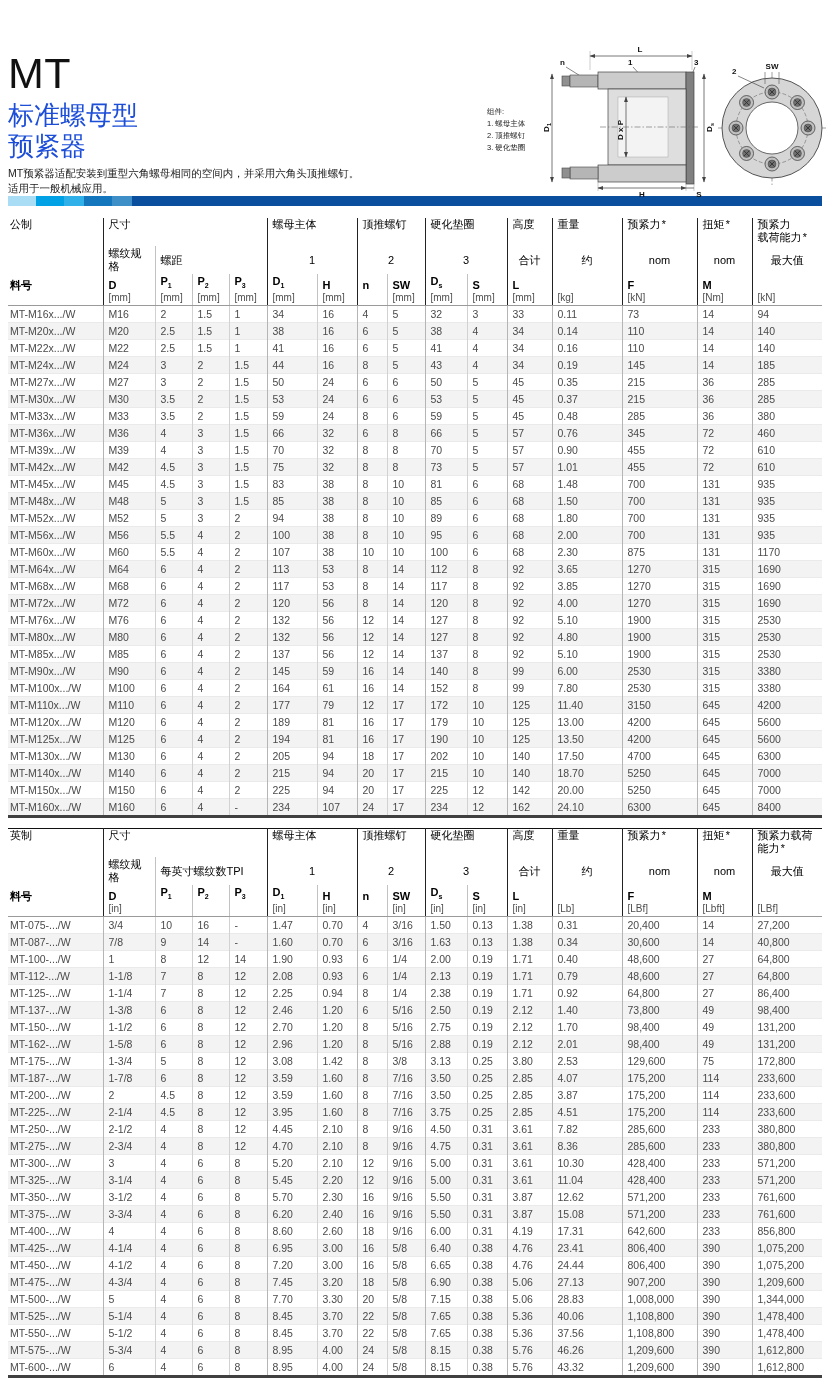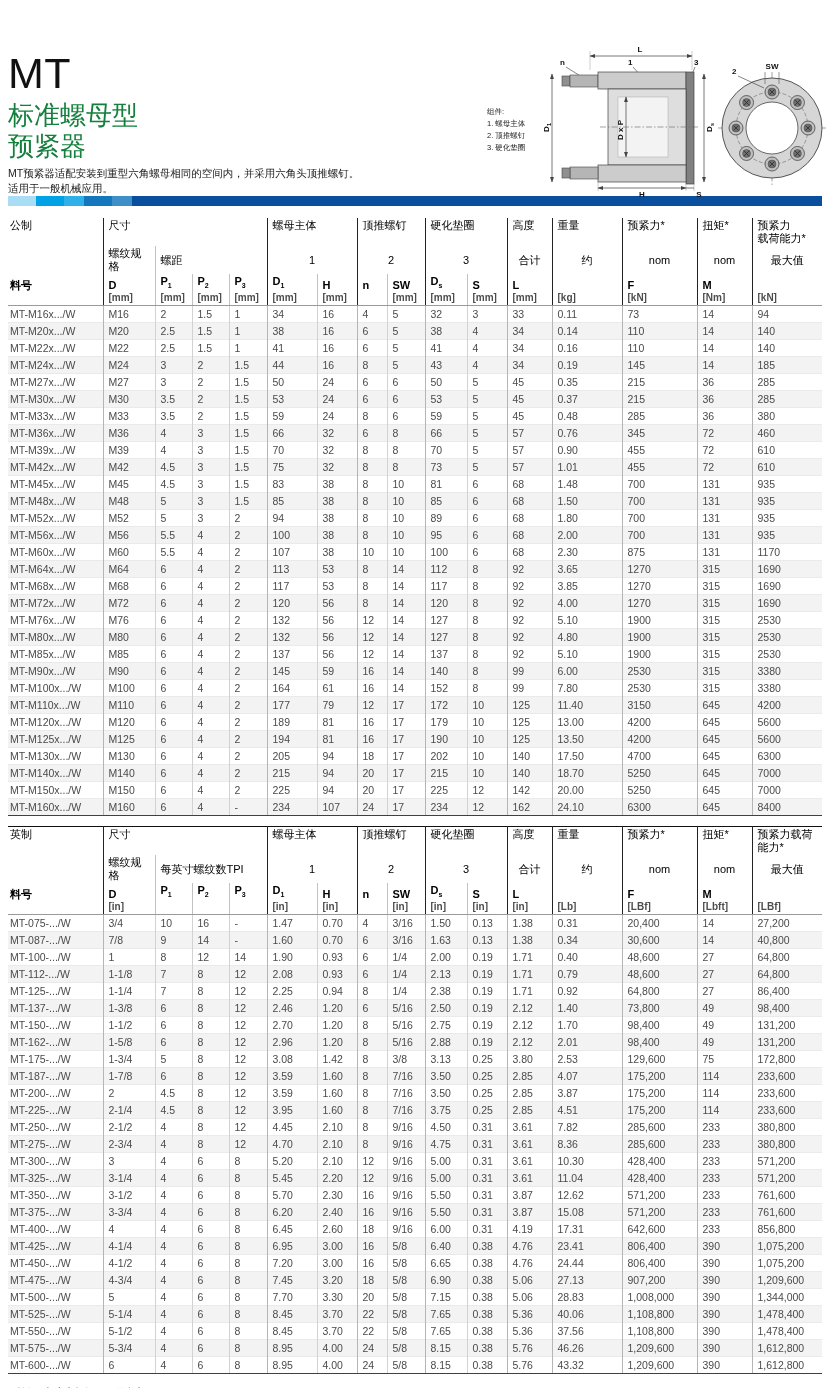--- a/index.html
+++ b/index.html
@@ -2,21 +2,21 @@
 <html lang="zh"><head>
 <meta charset="utf-8">
 <style>
   html,body{margin:0;padding:0;background:#fff;}
   body{width:830px;font-family:"Liberation Sans","DejaVu Sans",sans-serif;color:#000;}
   .page{position:relative;width:830px;height:1388px;overflow:hidden;background:#fff;}
 
   
   .hdr{position:relative;height:196px;}
   .title{position:absolute;left:8px;top:52px;font-size:43px;line-height:43px;font-weight:400;letter-spacing:.5px;color:#111;}
-  .subtitle{position:absolute;left:8px;top:100px;font-size:26px;line-height:31px;font-weight:400;color:#15803d;}
+  .subtitle{position:absolute;left:8px;top:100px;font-size:26px;line-height:31px;font-weight:400;color:#1d4ed8;}
   .desc{position:absolute;left:8px;top:166px;font-size:10.5px;line-height:15px;color:#1a1a1a;font-weight:400;}
   .legend{position:absolute;left:487px;top:106px;font-size:7.5px;line-height:12px;color:#222;font-weight:400;}
   .legend div{white-space:nowrap;}
   .diagram{position:absolute;left:542px;top:40px;width:285px;height:158px;}
   .svglbl{font-size:8px;font-weight:bold;fill:#111;}
   .svs{font-size:5.5px;font-weight:bold;fill:#111;}
 
   
   .accent-bar{display:flex;height:10px;margin:0 8px;}
   .accent-bar span{display:block;height:100%;}
@@ -26,36 +26,36 @@
   .accent-bar span:nth-child(4){width:28px;}
   .accent-bar span:nth-child(5){width:20px;}
   .accent-bar span:nth-child(6){flex:1;}
 
   
   table.spec{border-collapse:collapse;table-layout:fixed;width:814px;margin:0 8px;}
   table.spec.metric{margin-top:12px;}
   table.spec.imperial{margin-top:10px;border-top:1.5px solid #111;}
   table.spec th,table.spec td{padding:1px 5px;text-align:left;font-weight:normal;}
   table.spec th:first-child,table.spec td:first-child{padding-left:2px;}
-  .g-row th{vertical-align:top;font-weight:bold;font-size:11px;line-height:13px;padding-top:5px;white-space:pre-line;color:#000;}
+  .g-row th{vertical-align:top;font-weight:bold;font-size:11px;line-height:13px;padding-top:5px;white-space:pre-line;color:#000;font-family:Liberation Mono, monospace;}
   .s-row th{font-weight:bold;font-size:11px;line-height:13px;padding-top:3px;padding-bottom:4px;vertical-align:middle;color:#000;}
   .s-row th.ctr{text-align:center;}
   .c-row th{vertical-align:bottom;padding-bottom:3px;}
   .c-row .cn{font-weight:bold;font-size:11px;line-height:13px;color:#000;}
   .c-row .cn sub{font-size:7px;}
-  .c-row .cu{font-weight:bold;font-size:10px;line-height:12px;color:#4d4d4d;}
+  .c-row .cu{font-weight:normal;font-size:10px;line-height:12px;color:#4d4d4d;}
   .c-row th{border-bottom:1px solid #9a9a9a;}
   th.gb{border-left:1px solid #222;}
   th.lb{border-left:1px solid #c2c2c2;}
   td.gb2{border-left:1px solid #b5b5b5;}
   td.lb2{border-left:1px solid #d2d2d2;}
   table.spec tbody td{font-size:10.5px;line-height:12px;color:#4a4a4a;padding-top:2px;padding-bottom:2px;}
   table.spec tbody tr:nth-child(even){background:#f3f3f3;}
   table.spec tbody tr+tr td{border-top:1px solid #eaeaea;}
-  table.spec tbody tr:last-child td{border-bottom:1px solid #404040;}
+  table.spec tbody tr:last-child td{border-bottom:3px solid #404040;}
 
   
   col.c0{width:95px;}  col.c1{width:52px;}  col.c2{width:37px;}  col.c3{width:37px;}
   col.c4{width:38px;}  col.c5{width:50px;}  col.c6{width:40px;}  col.c7{width:30px;}
   col.c8{width:38px;}  col.c9{width:42px;}  col.c10{width:40px;} col.c11{width:45px;}
   col.c12{width:70px;} col.c13{width:75px;} col.c14{width:55px;} col.c15{width:70px;}
 
   
   .notes{margin:12px 8px 0;font-size:10px;line-height:14px;color:#1a1a1a;font-weight:600;}
 </style>
@@ -1309,21 +1309,21 @@
           <td class="gb2">571,200</td>
           <td class="gb2">233</td>
           <td class="gb2">761,600</td>
         </tr>
         <tr>
           <td>MT-400-.../W</td>
           <td class="gb2">4</td>
           <td class="lb2">4</td>
           <td class="lb2">6</td>
           <td class="lb2">8</td>
-          <td class="gb2">6.45</td>
+          <td class="gb2">8.60</td>
           <td class="lb2">2.60</td>
           <td class="gb2">18</td>
           <td class="lb2">9/16</td>
           <td class="gb2">6.00</td>
           <td class="lb2">0.31</td>
           <td class="gb2">4.19</td>
           <td class="gb2">17.31</td>
           <td class="gb2">642,600</td>
           <td class="gb2">233</td>
           <td class="gb2">856,800</td>

